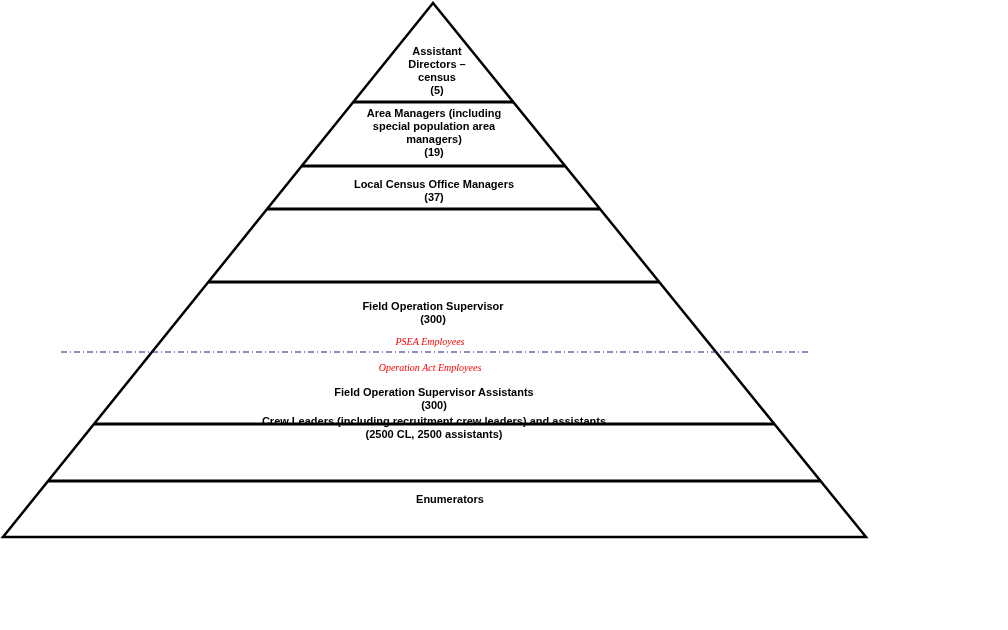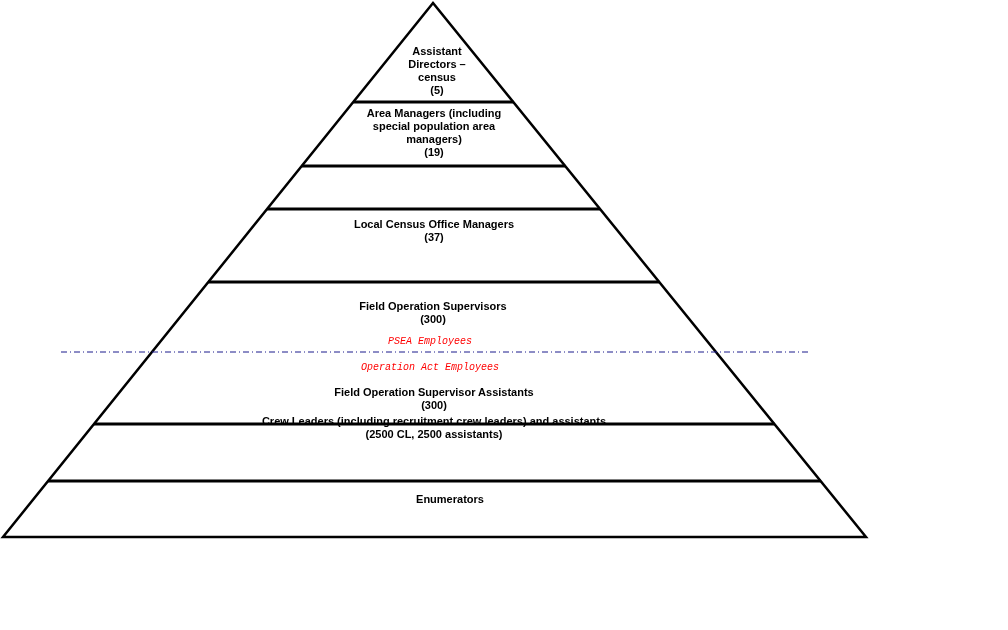--- a/index.html
+++ b/index.html
@@ -28,21 +28,21 @@
       line-height: 13px;
       color: #000000;
       transform: translateX(-50%);
       white-space: normal;
     }
     .tier-label .count {
       display: block;
     }
     .boundary-label {
       position: absolute;
-      font-family: Liberation Mono, monospace;
+      font-family: Liberation Serif, serif;
       font-style: italic;
       font-size: 10px;
       line-height: 12px;
       transform: translateX(-50%);
       white-space: nowrap;
     }
   </style>
 </head>
 <body>
 
@@ -62,30 +62,30 @@
 <div class="tier-label" style="left:437px; top:45px; width:80px;">
   <span>Assistant Directors – census</span>
   <span class="count">(5)</span>
 </div>
 
 <div class="tier-label" style="left:434px; top:107px; width:170px;">
   <span>Area Managers (including special population area managers)</span>
   <span class="count">(19)</span>
 </div>
 
-<div class="tier-label" style="left:434px; top:178px; width:260px;margin-top:40px;">
+<div class="tier-label" style="left:434px; top:178px; width:260px;">
   <span>Local Census Office Managers</span>
   <span class="count">(37)</span>
 </div>
 
 <div class="tier-label" style="left:434px; top:221px; width:330px;">
 </div>
 
 <div class="tier-label" style="left:433px; top:300px; width:340px;">
-  <span>Field Operation Supervisors</span>
+  <span>Field Operation Supervisor</span>
   <span class="count">(300)</span>
 </div>
 
 <div class="boundary-label" style="left:430px; top:336px; color:#ff0000;">PSEA Employees</div>
 
 <div class="boundary-label" style="left:430px; top:362px; color:#ff0000;">Operation Act Employees</div>
 
 <div class="tier-label" style="left:434px; top:386px; width:400px;">
   <span>Field Operation Supervisor Assistants</span>
   <span class="count">(300)</span>

